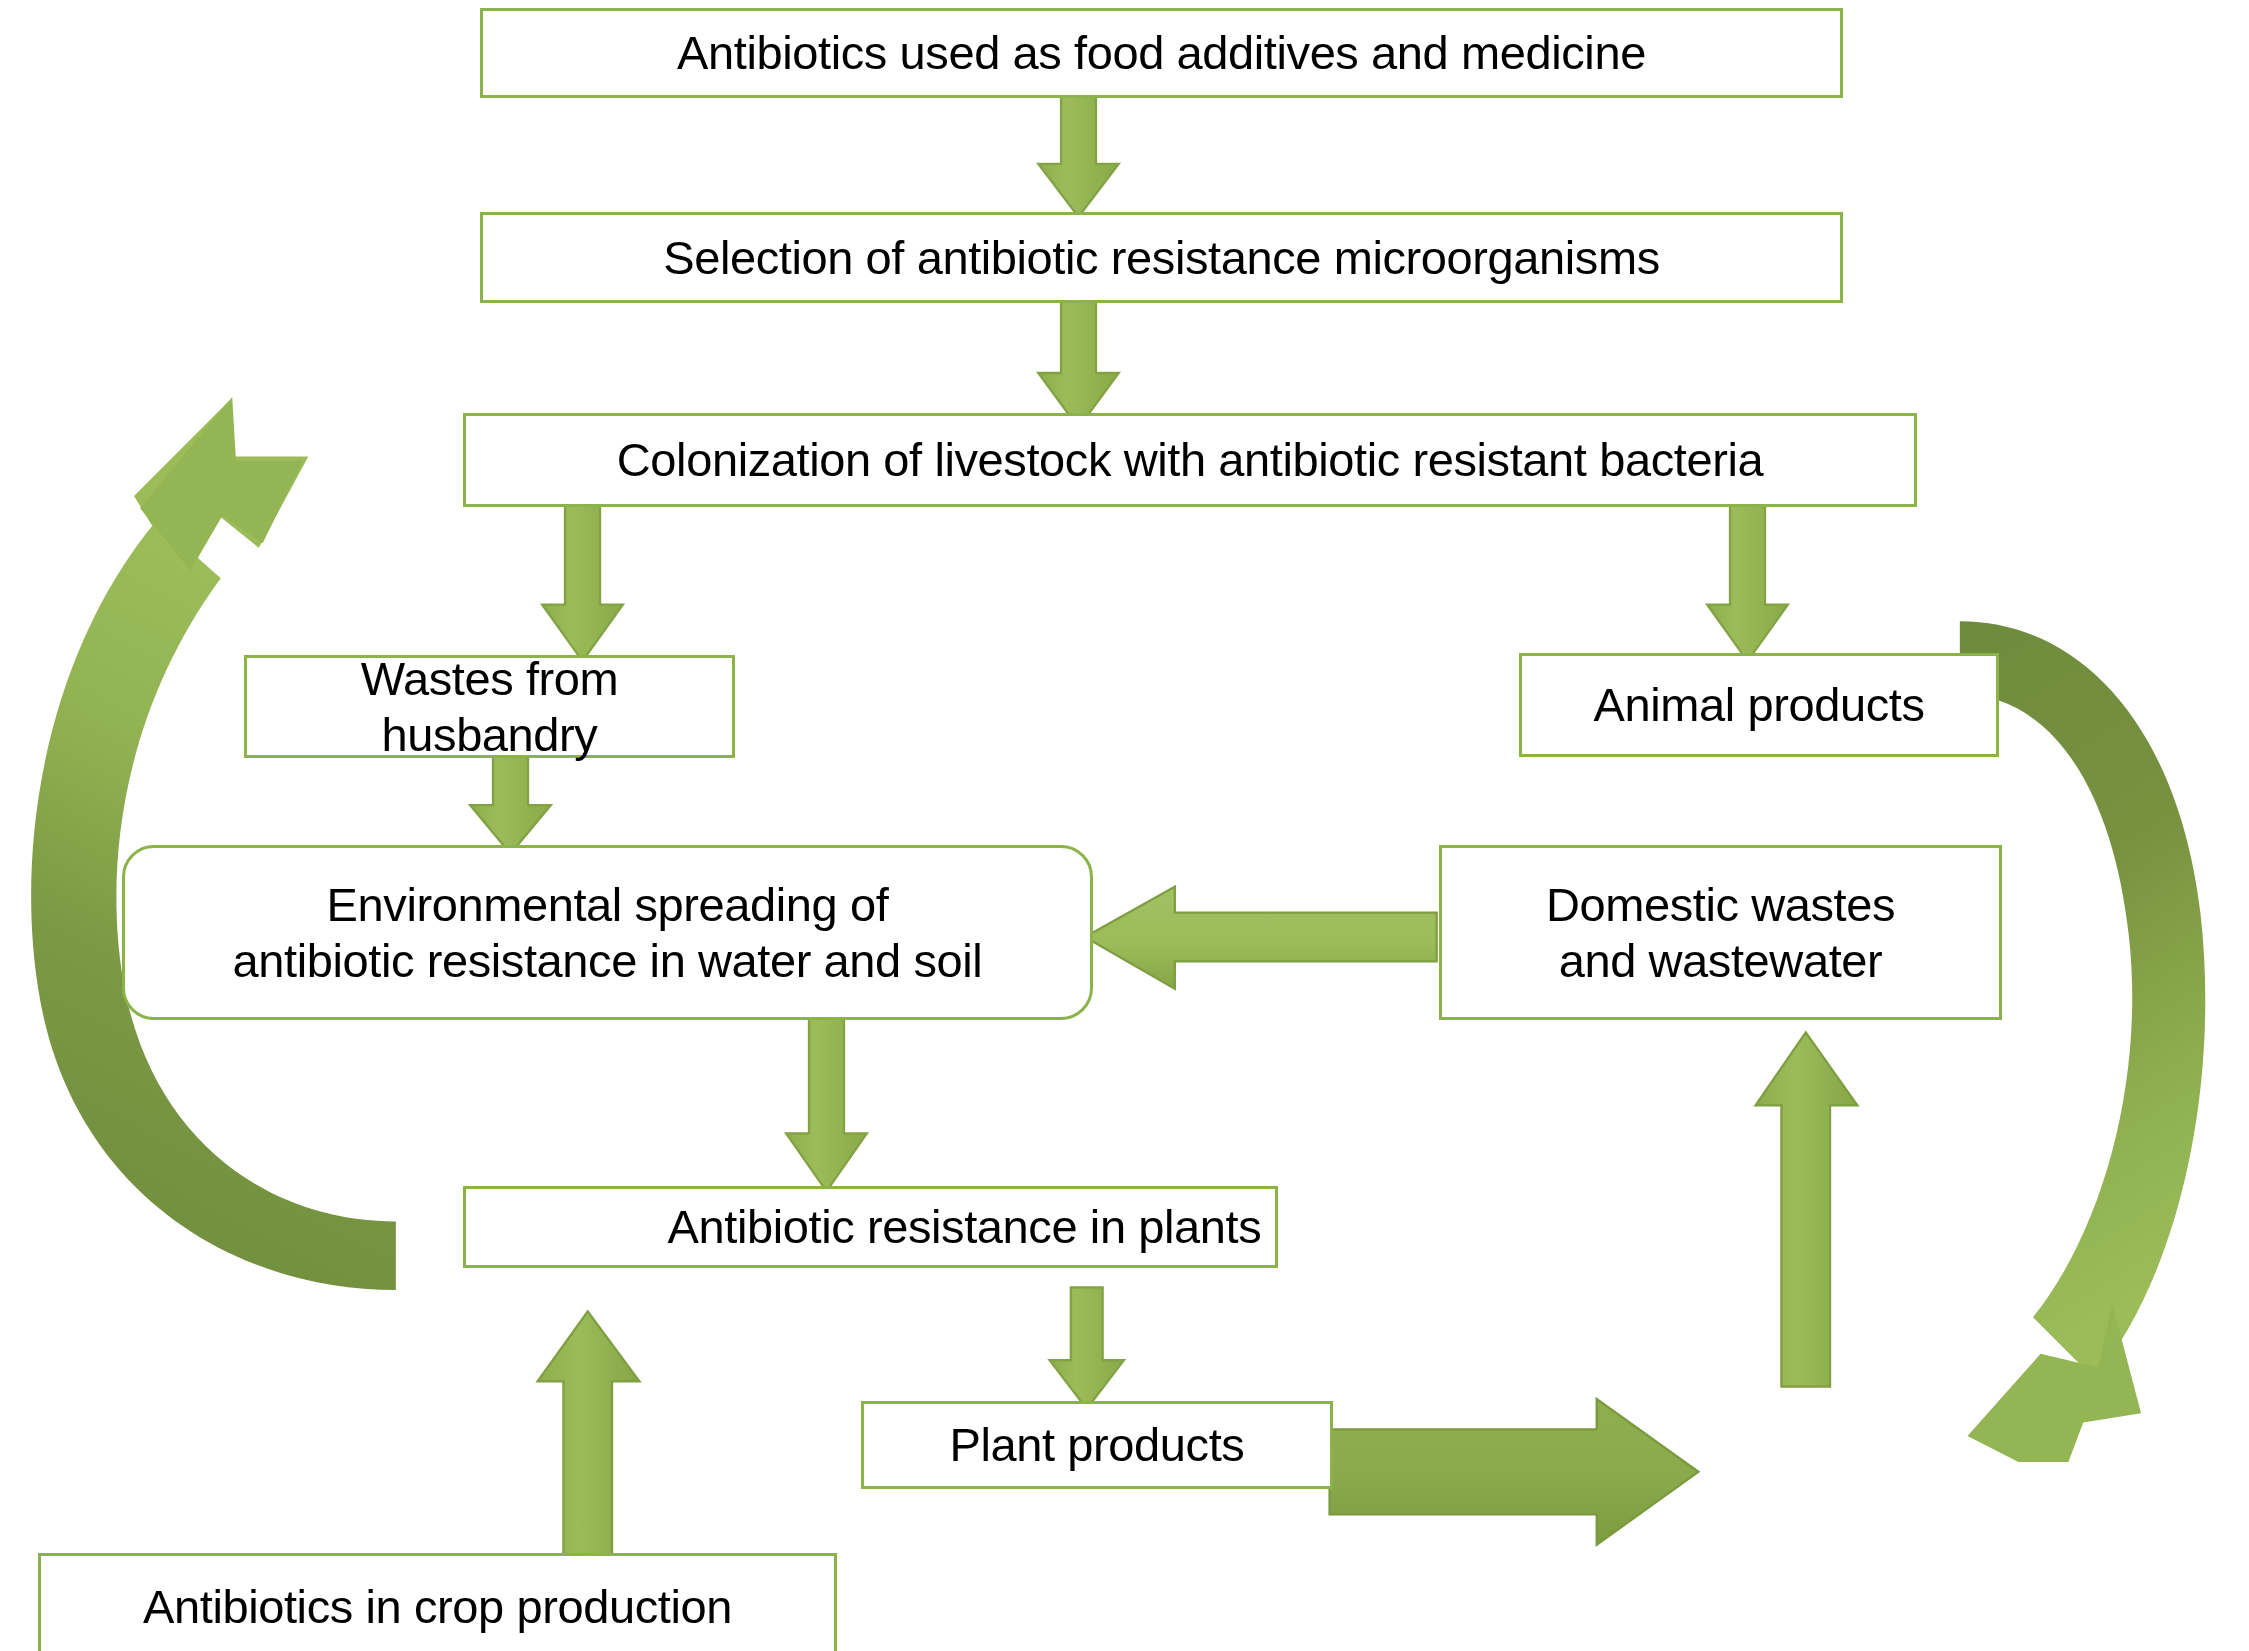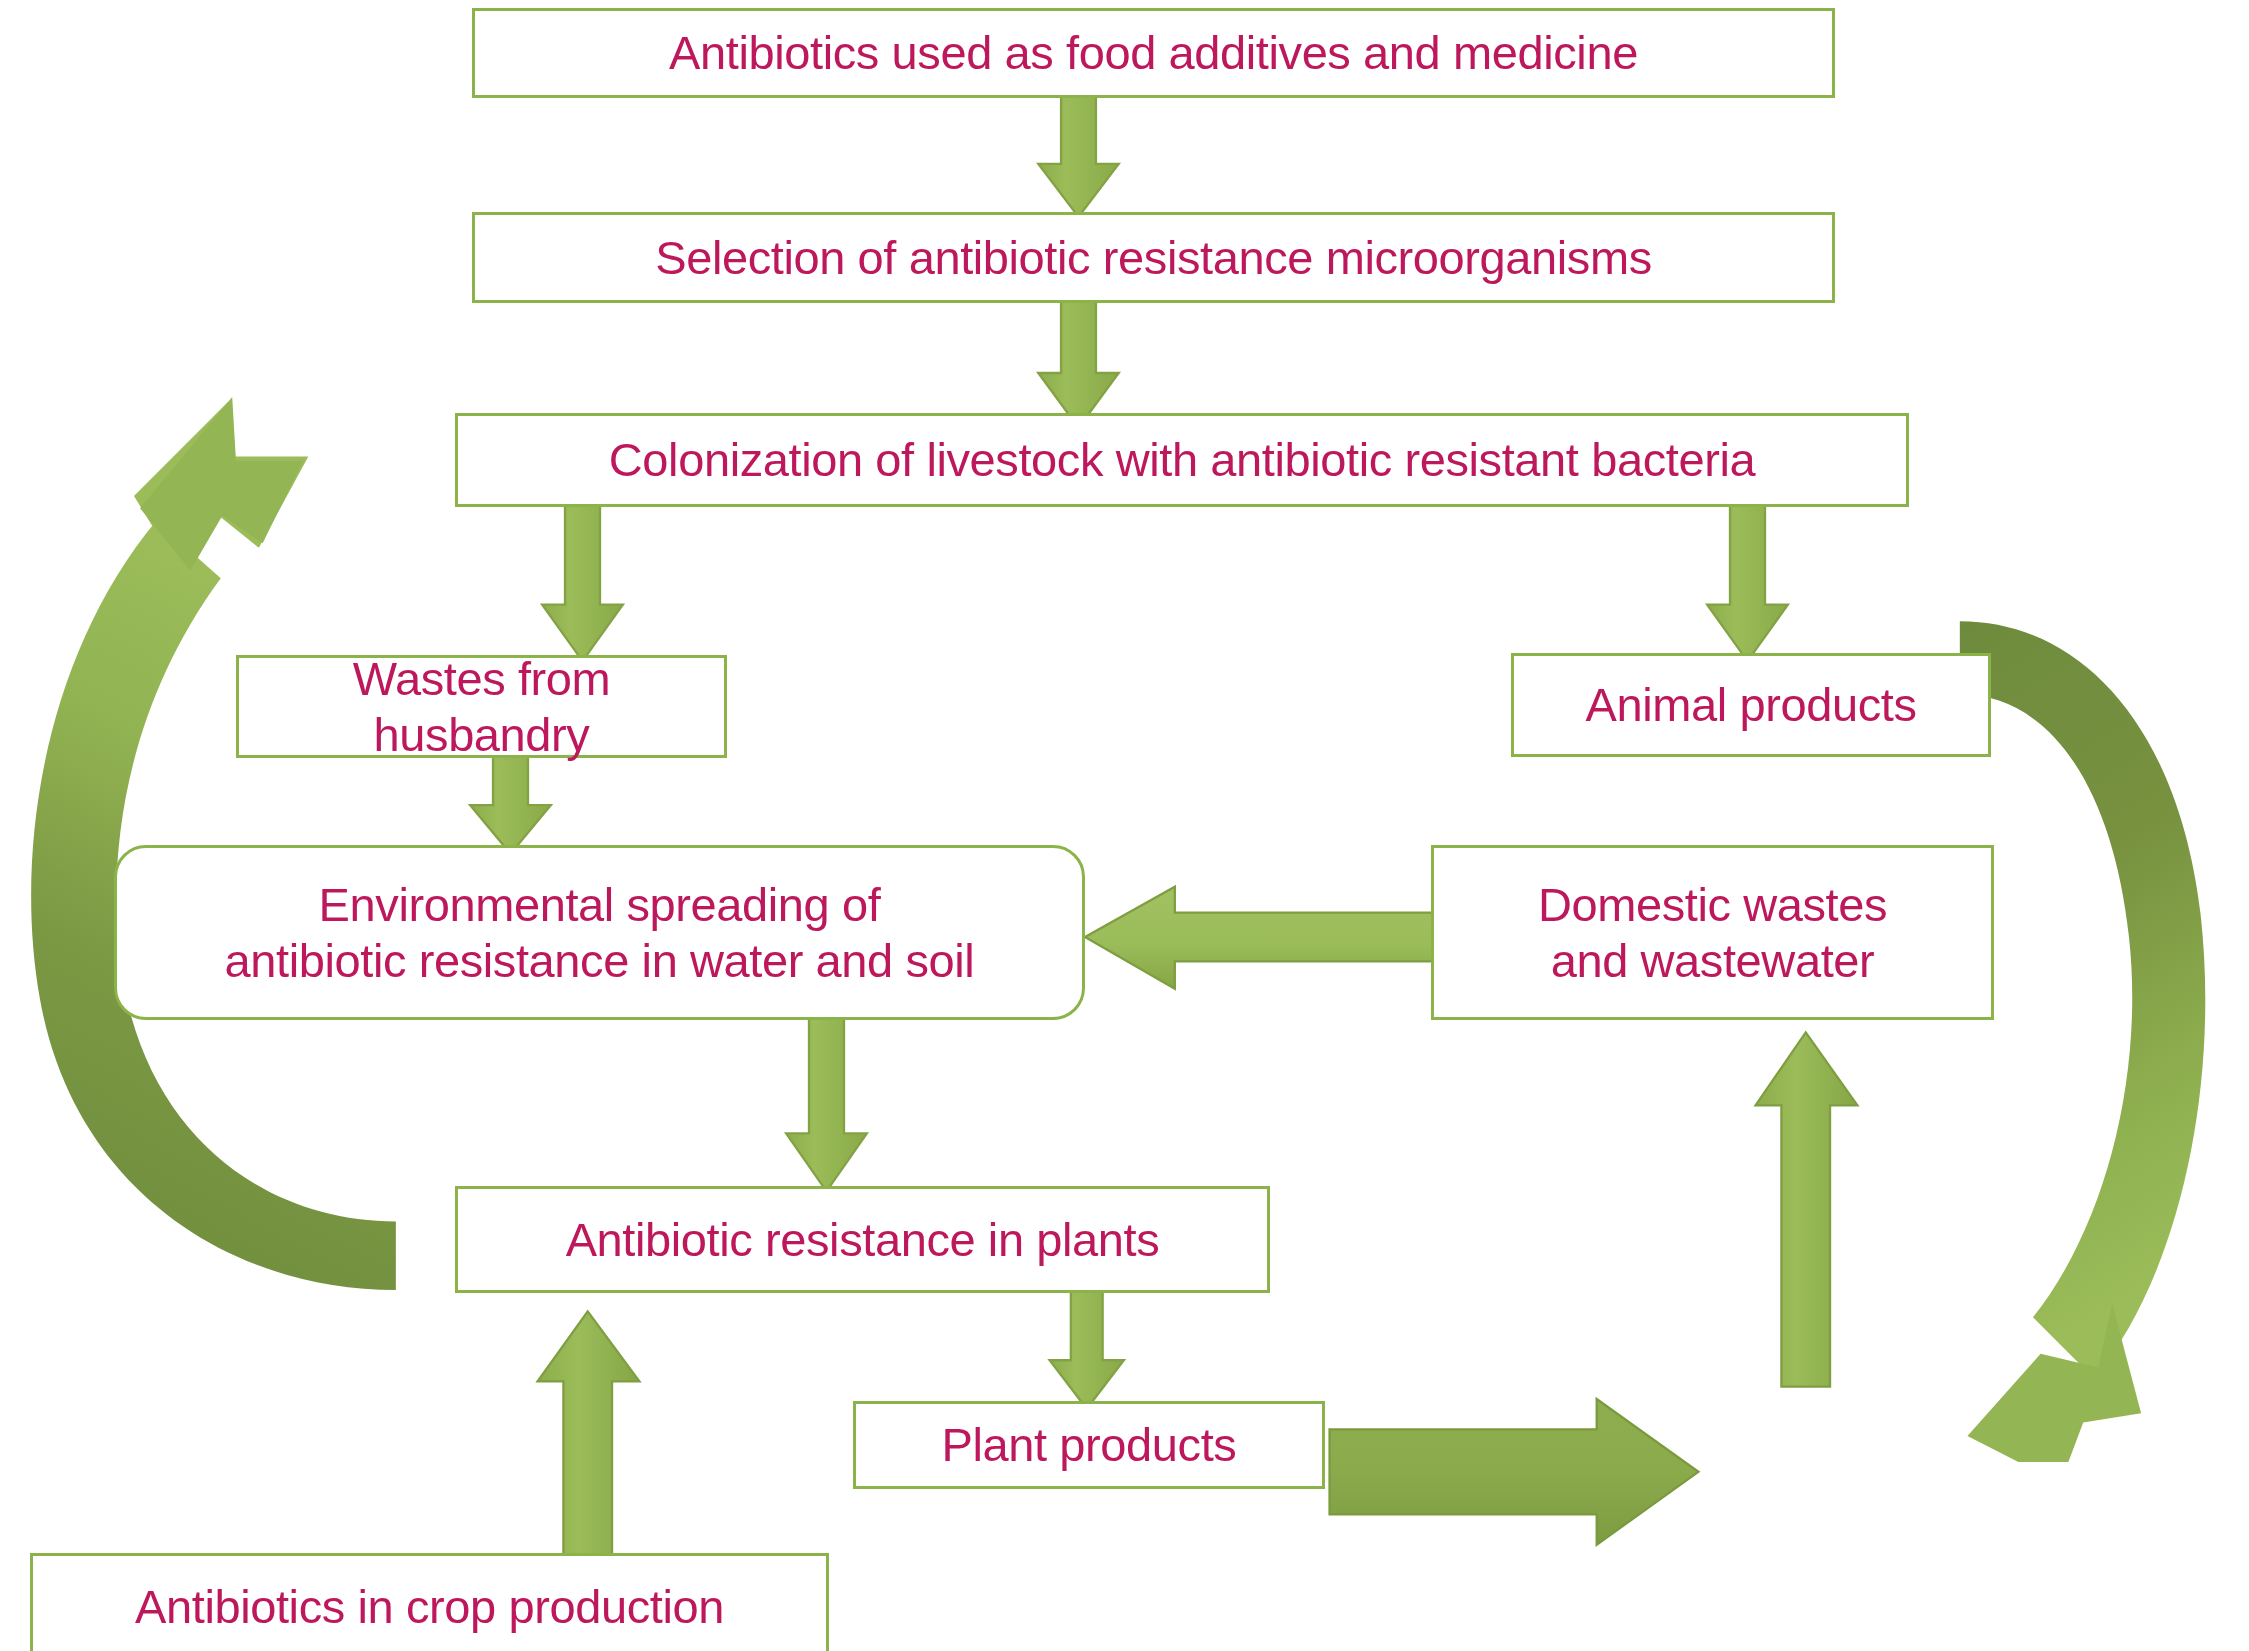--- a/index.html
+++ b/index.html
@@ -17,38 +17,39 @@
     font-family: "Liberation Sans", sans-serif;
   }
   .node {
     position: absolute;
     box-sizing: border-box;
     background: #ffffff;
     border: 3.8px solid #8CB34A;
     display: flex;
     align-items: center;
     justify-content: center;
-    color: #be185d;
+    color: #000000;
     font-size: 47px;
     line-height: 1.18;
     text-align: center;
     letter-spacing: -0.4px;
     z-index: 5;
+    margin-left: 8px;
   }
   .node .label { display: block; padding: 0 13.7px; white-space: pre-line; }
 
   
   #n-antibiotics-food   { left: 472px;  top: 7.6px;   width: 1363px; height: 90px; }
   #n-selection          { left: 472px;  top: 212px;  width: 1363px; height: 91px; }
   #n-colonization       { left: 455px;  top: 413px;  width: 1454px; height: 94px; }
   #n-wastes-husbandry   { left: 236px;  top: 655px;  width: 491px;  height: 103px; }
   #n-animal-products    { left: 1511px; top: 653px;  width: 480px;  height: 104px; }
   #n-env-spreading      { left: 114px;  top: 845px; width: 971px; height: 175px; border-radius: 32px; }
   #n-domestic-wastes    { left: 1431px; top: 845px; width: 563px;  height: 175px; }
-  #n-resistance-plants  { left: 455px;  top: 1186px; width: 815px; height: 107px; }
+  #n-resistance-plants  { left: 455px;  top: 1186px; width: 815px; height: 82px; justify-content: flex-end; }
   #n-plant-products     { left: 853px; top: 1401px; width: 472px;  height: 88px; }
   #n-humans             { left: 1694px; top: 1397px; width: 259px;  height: 105px; }
   #n-crop-production    { left: 30px;   top: 1553px; width: 799px; height: 107px; }
 
   
   .arrow { position: absolute; z-index: 3; }
   .arrow svg { display: block; overflow: visible; }
 
   
   .curved { position: absolute; z-index: 1; }

